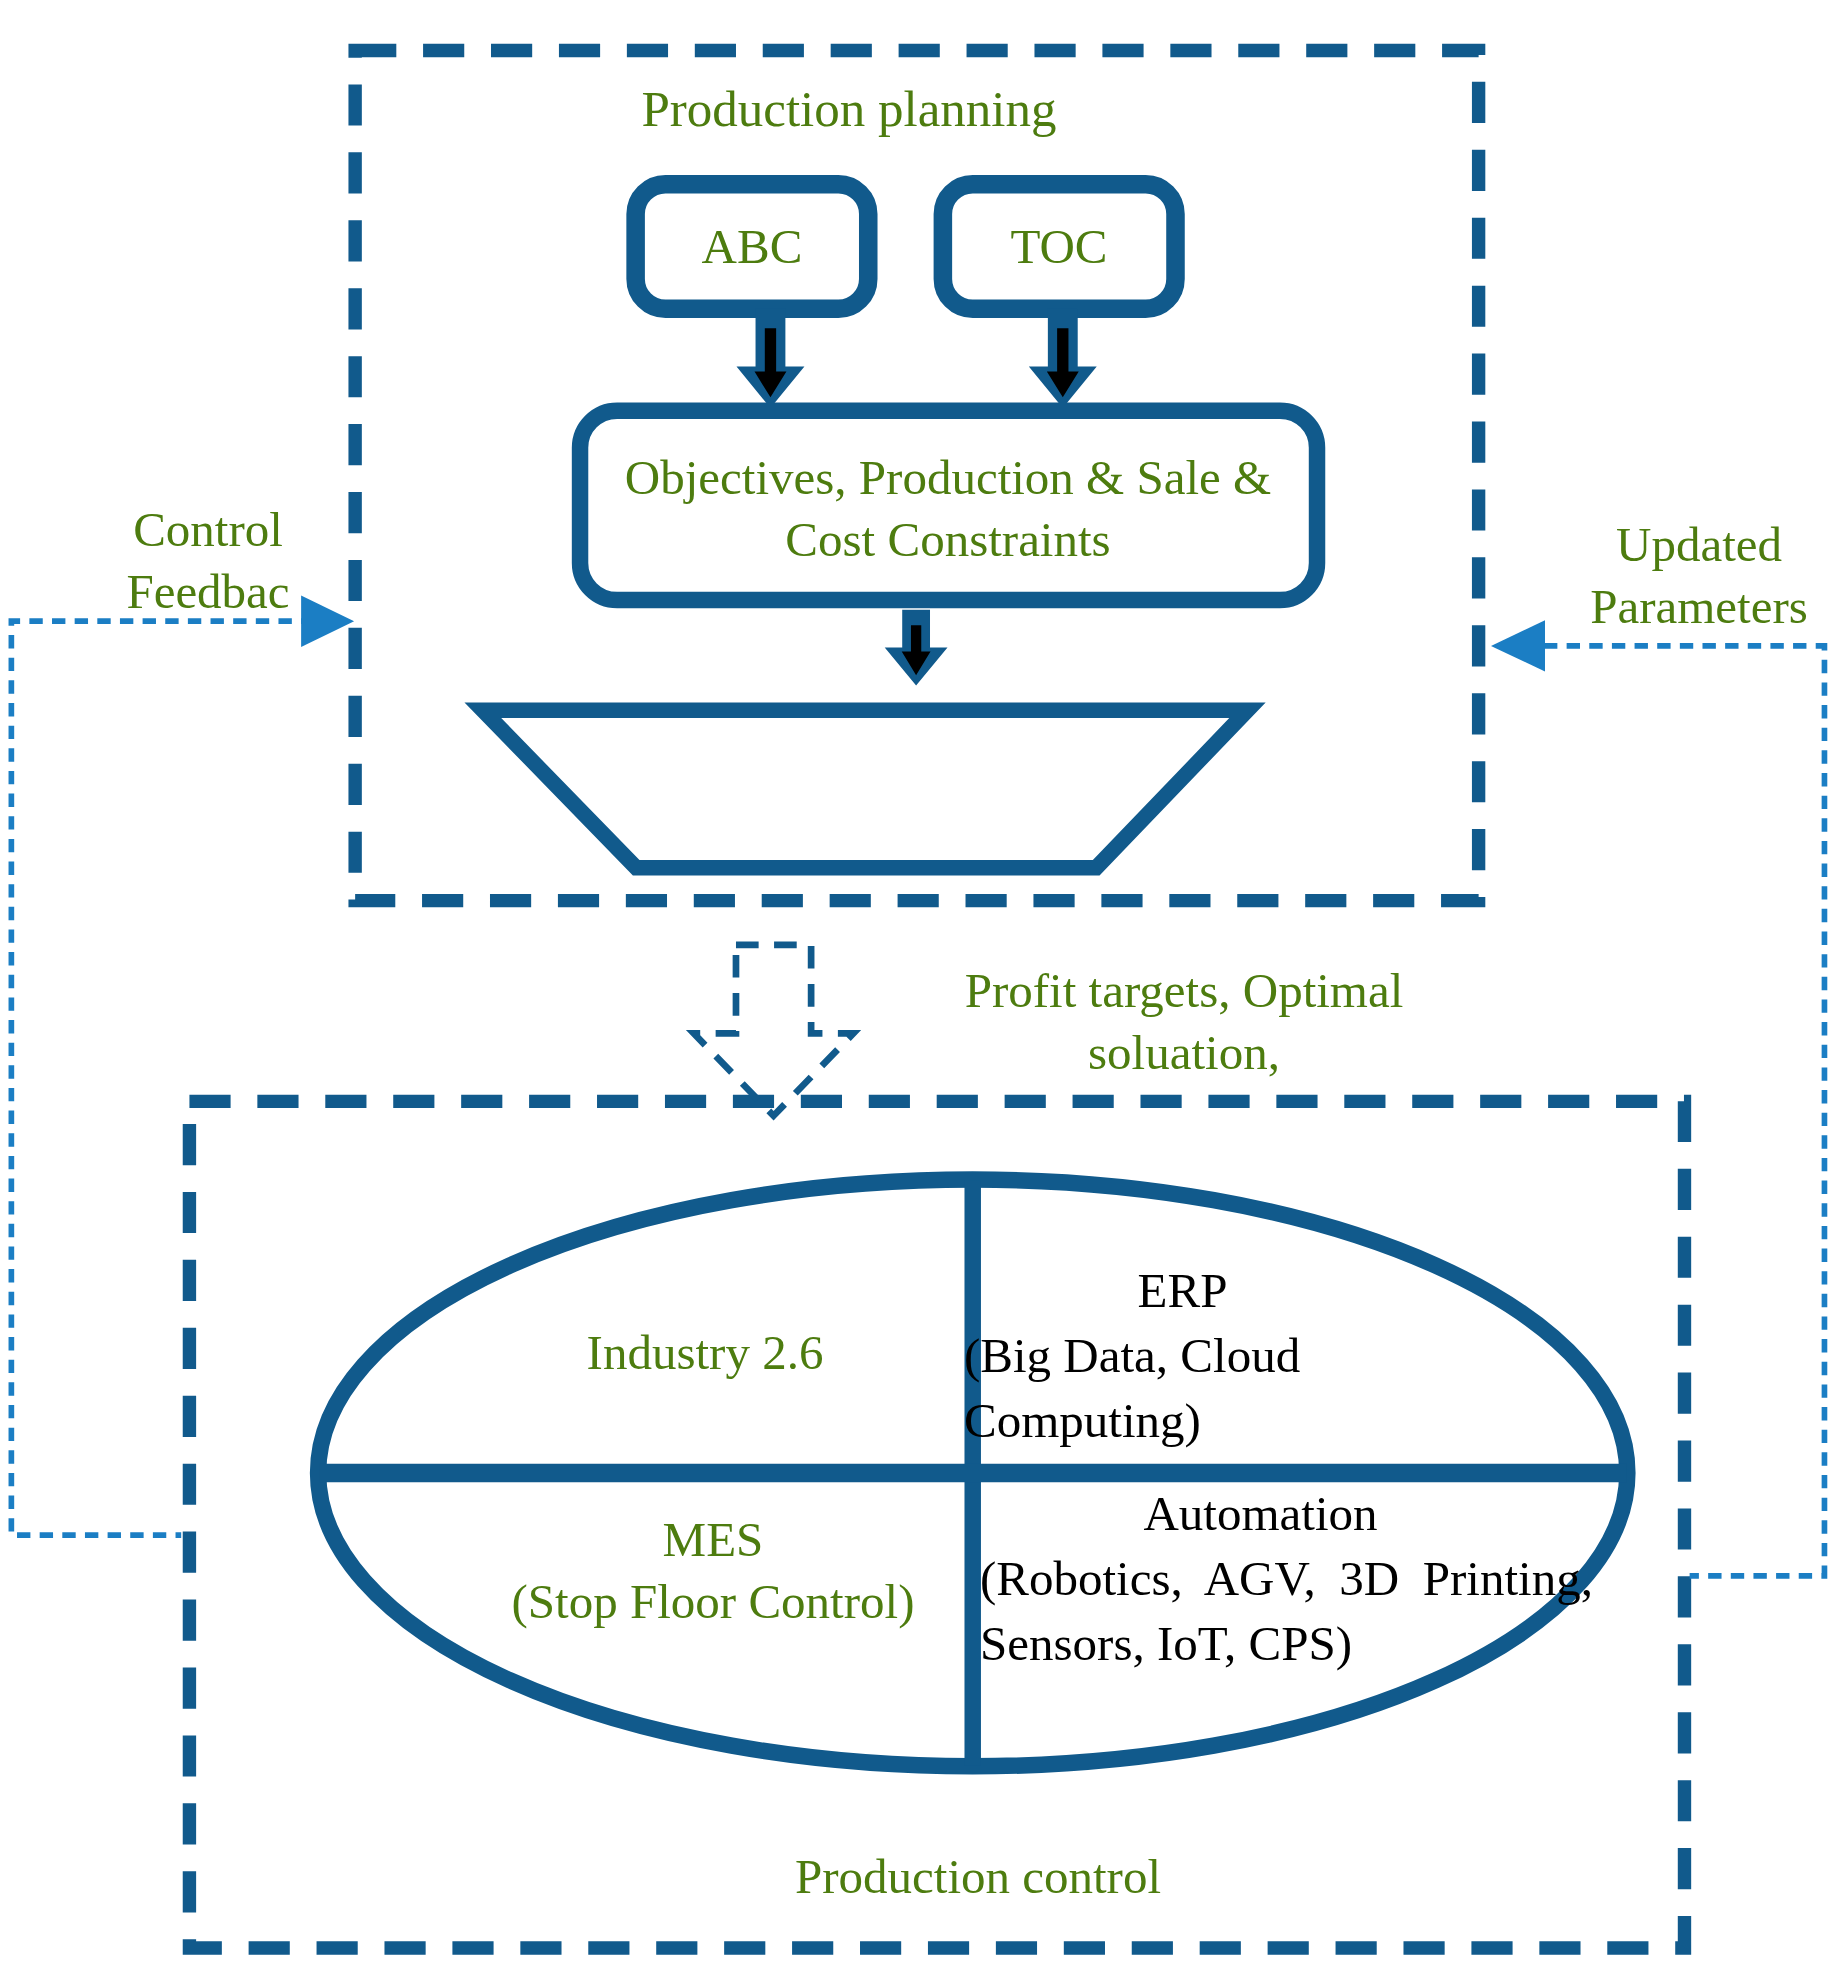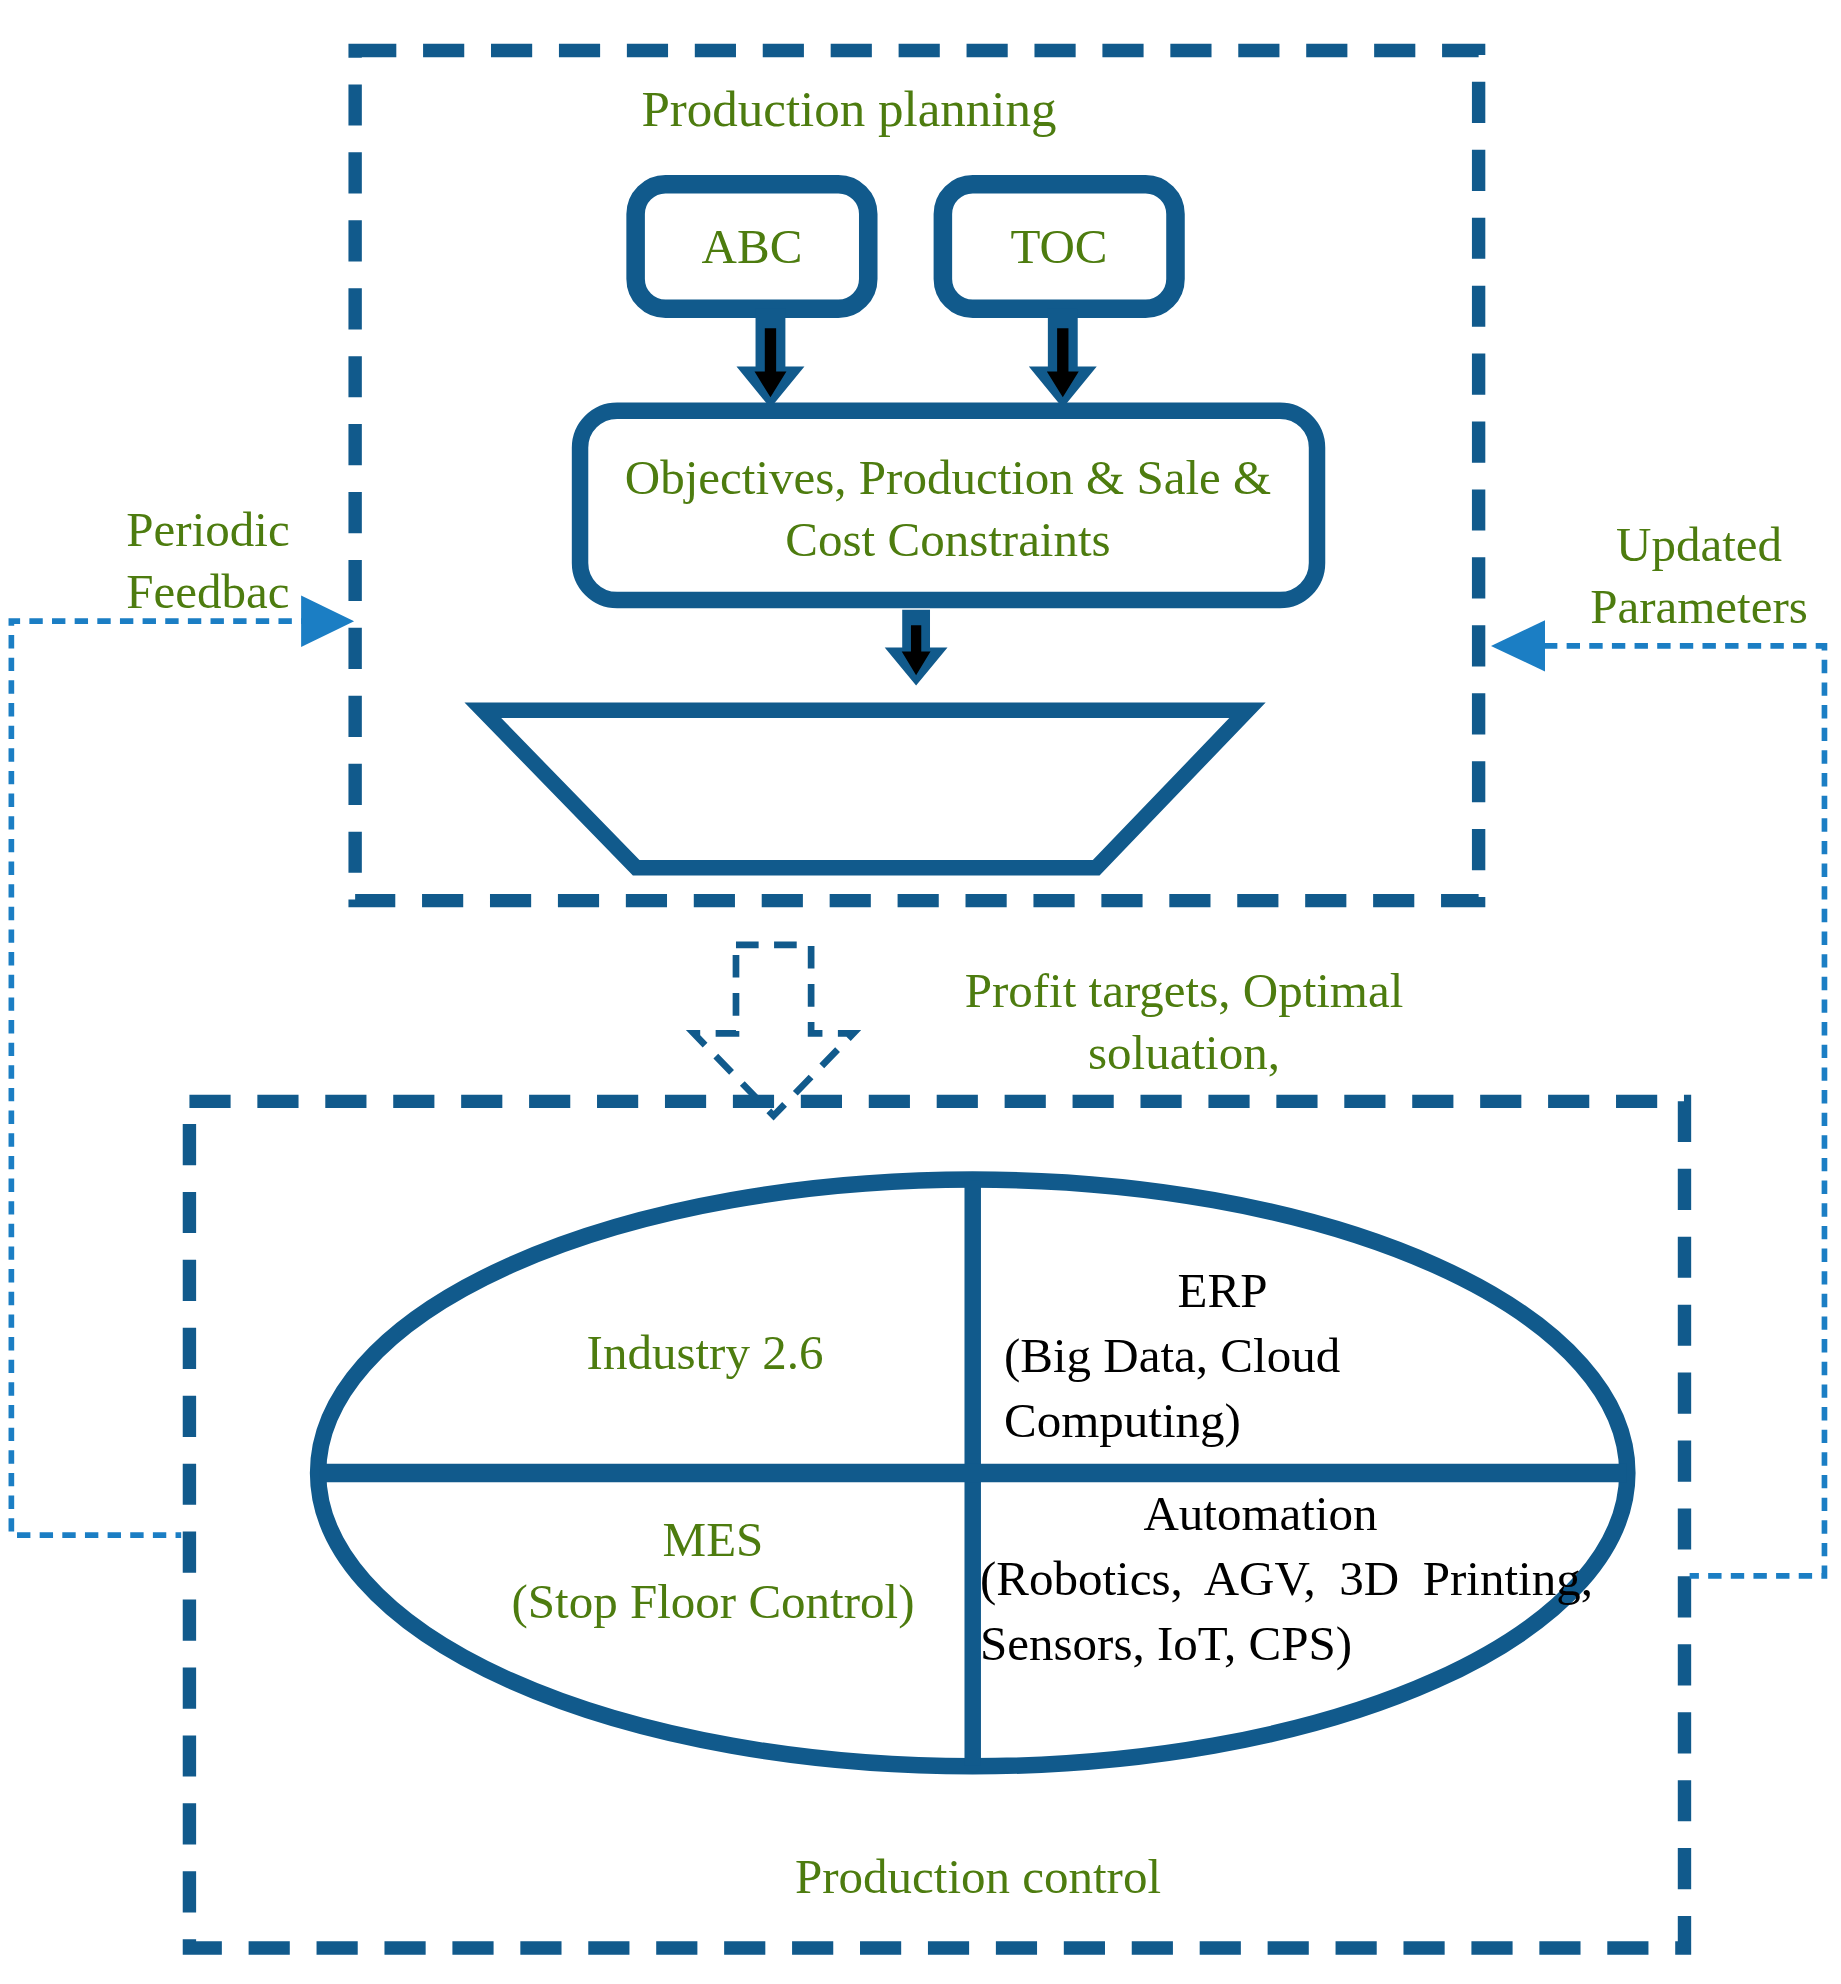--- a/index.html
+++ b/index.html
@@ -75,29 +75,29 @@
 
   <div class="label" style="left:1059px; top:247px;">TOC</div>
 
   <div class="label" style="left:948px; top:509px; width:720px;">Objectives, Production &amp; Sale &amp;
 Cost Constraints</div>
 
 
   <div class="label" style="left:1184px; top:1022px;">Profit targets, Optimal
 soluation,</div>
 
-  <div class="label" style="left:208px; top:561px;">Periodic
+  <div class="label" style="left:208px; top:561px;">Control
 Feedbac</div>
 
   <div class="label" style="left:1683px; top:576px;margin-left:16px;">Updated
 Parameters</div>
 
   <div class="label" style="left:705px; top:1353px;">Industry 2.6</div>
 
-  <div class="block" style="left:1004px; top:1258px; width:437px;">
+  <div class="block" style="left:964px; top:1258px; width:437px;">
     <div class="c">ERP</div>
     <div>(Big Data, Cloud</div>
     <div>Computing)</div>
   </div>
 
   <div class="label" style="left:713px; top:1571px;">MES
 (Stop Floor Control)</div>
 
   <div class="block" style="left:980px; top:1481px; width:561px;">
     <div class="c">Automation</div>

